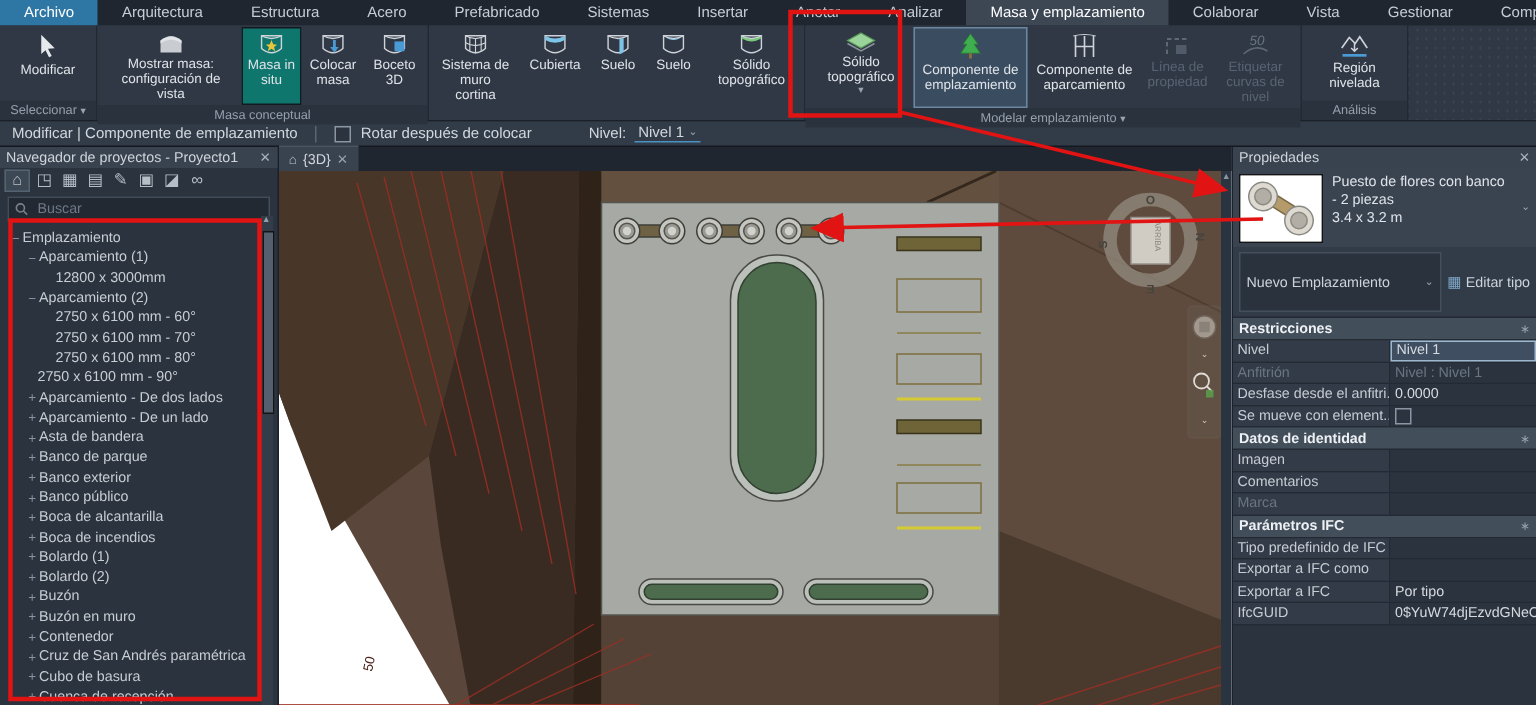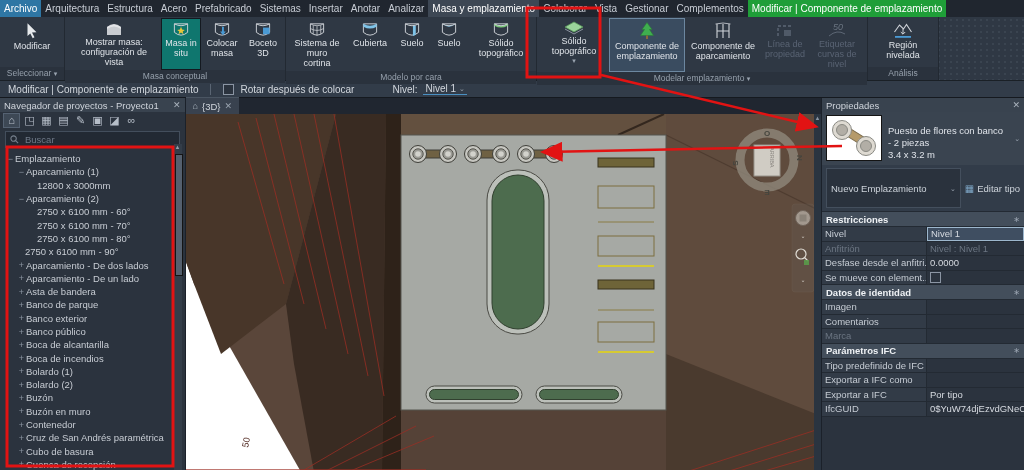--- a/index.html
+++ b/index.html
@@ -4,21 +4,21 @@
 <style>
   html,body{margin:0;padding:0;}
   body{width:1024px;height:470px;overflow:hidden;background:#222831;
        font-family:"Liberation Sans","DejaVu Sans",sans-serif;
        -webkit-font-smoothing:antialiased;}
   .app{position:relative;width:1024px;height:470px;background:#222831;}
 
   
   .tabbar{display:flex;align-items:stretch;height:17px;background:#20262f;font-size:10px;color:#c8cdd5;}
   #tabs-list{display:flex;}
-  .tab{padding:0 4px;line-height:17px;white-space:nowrap;cursor:default;}
+  .tab{padding:0 16px;line-height:17px;white-space:nowrap;cursor:default;}
   .tab.file{background:#2e76a4;color:#fff;}
   .tab.active{background:#3d4754;color:#fff;}
   .tab.contextual{background:#1f9e38;color:#fff;}
 
   
   .ribbon{display:flex;height:63px;background:#2f3844;border-bottom:1px solid #1a2026;
           background-image:radial-gradient(#3a4450 0.8px,transparent 0.9px);background-size:6px 6px;}
   .rgroup{display:flex;flex-direction:column;background:#2f3844;}
   .rbody{display:flex;align-items:stretch;flex:1;padding:1px 2px 0 2px;}
   .rfoot{height:13px;line-height:13px;text-align:center;font-size:8.5px;color:#96a0ac;background:#2a323d;white-space:nowrap;padding:0 4px;}
@@ -65,21 +65,21 @@
   .viewtabbar{height:16px;background:#202630;display:flex;align-items:flex-end;}
   .viewtab{display:flex;align-items:center;gap:4px;height:16px;padding:0 7px;background:#39424f;border-top:1px solid #4a5562;font-size:9.5px;color:#d0d5dc;}
   .viewtab .home{color:#b8c2cc;font-size:9px;}
   .viewtab .x{color:#98a2ae;font-size:9px;}
   .canvas{position:relative;flex:1;background:#fff;}
   .cscroll{position:absolute;top:0;right:0;bottom:0;width:7px;background:#2a3440;}
   .cscroll .up{position:absolute;top:1px;left:0;width:7px;text-align:center;font-size:6px;color:#8a95a3;}
 
   
   .props{width:202px;display:flex;flex-direction:column;background:#2b333e;border-left:1px solid #1b212a;}
-  .typesel{display:flex;align-items:flex-end;gap:6px;background:#3a4450;padding:4px 4px;height:45px;}
+  .typesel{display:flex;align-items:flex-start;gap:6px;background:#3a4450;padding:4px 4px;height:45px;}
   .thumb{width:54px;height:44px;background:#fff;border:1px solid #141414;flex:0 0 auto;}
   .typetext{flex:1;font-size:9.5px;color:#dfe3e9;line-height:1.25;}
   .typesel .caret{align-self:center;}
   .instrow{display:flex;align-items:center;gap:4px;padding:3px 4px;background:#323c49;border-bottom:1px solid #232a33;}
   .instsel{flex:1;display:flex;align-items:center;justify-content:space-between;height:14px;background:#2a323d;border:1px solid #444f5d;color:#cdd3da;font-size:9.5px;padding:12px 4px;}
   .edittype{display:flex;align-items:center;gap:3px;color:#cdd3da;font-size:9.5px;white-space:nowrap;}
   .edittype .g{color:#7fa8c8;font-size:10px;}
   .ptable{font-size:9.5px;}
   .psection{display:flex;align-items:center;justify-content:space-between;height:14px;background:#434e5b;color:#eef1f4;font-weight:bold;padding:0 4px;border-bottom:1px solid #232a33;}
   .psection .pin{color:#9aa4b0;font-weight:normal;font-size:8px;}
@@ -205,21 +205,20 @@
         </div>
         <div class="rbtn" style="width:58px">
           <svg width="20" height="17" viewBox="0 0 20 18">
               <path d="M3 3 L17 3 L17 12 Q10 18 3 12 Z" fill="none" stroke="#cfd3d9"></path>
               <path d="M3 3 Q10 7 17 3 L17 5 Q10 9 3 5 Z" fill="#7ac87a"></path>
               <path d="M3 3 Q10 7 17 3" fill="none" stroke="#cfd3d9"></path>
             </svg>
           <span class="lbl">Sólido topográfico</span>
         </div>
       </div>
-      <div class="rfoot"><span>Modelo por cara</span></div>
     </div>
     <div class="rsep"></div>
 
     <div class="rgroup">
       <div class="rbody">
         <div class="rbtn" style="width:62px">
           <svg width="22" height="15" viewBox="0 0 22 15">
               <path d="M11 1 L20 6 L11 11 L2 6 Z" fill="#9bd49b" stroke="#5a9a5a" stroke-width="0.8"></path>
               <path d="M2 8 L11 13 L20 8" fill="none" stroke="#8a939e" stroke-width="1"></path>
             </svg>

